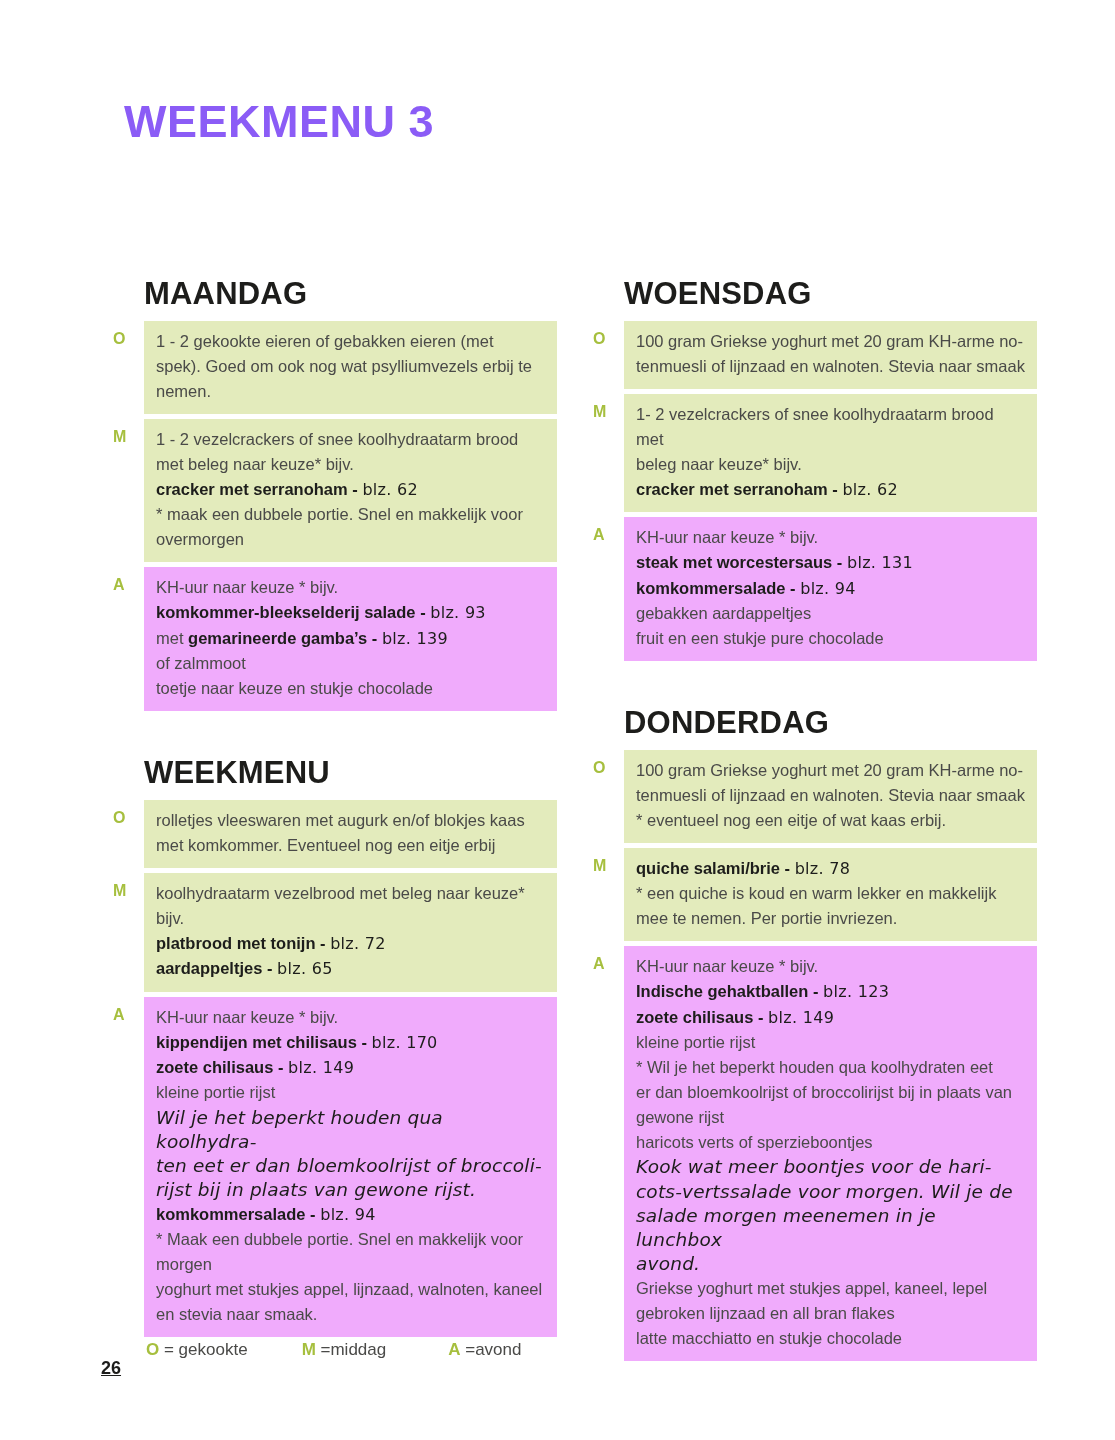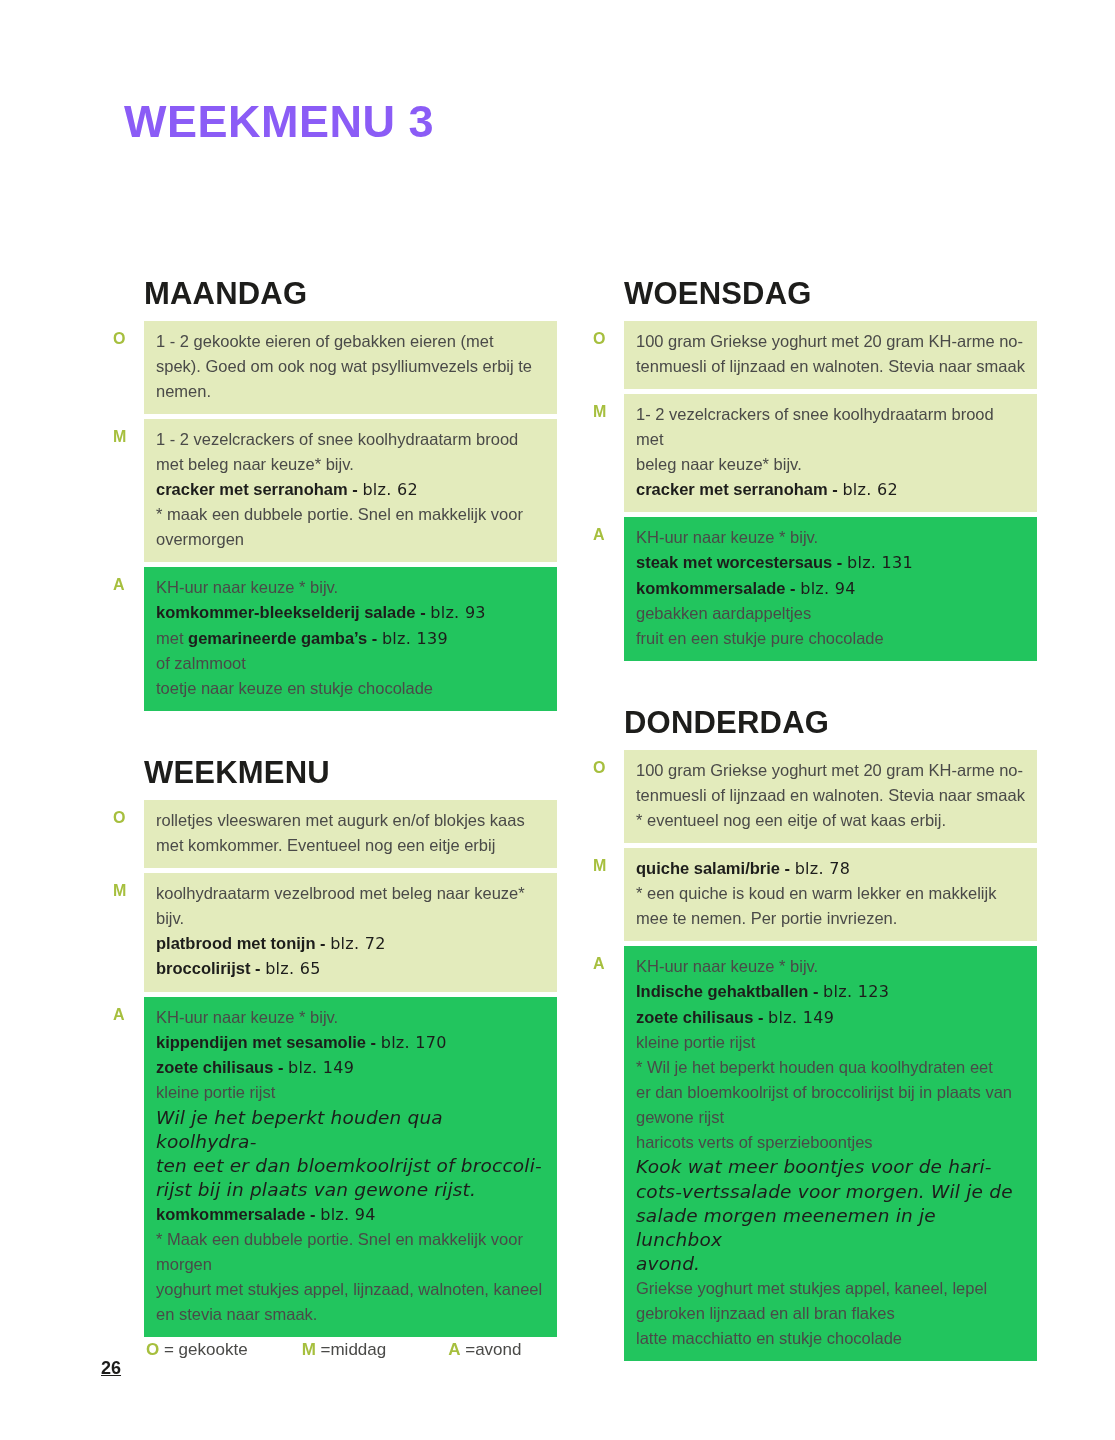--- a/index.html
+++ b/index.html
@@ -74,21 +74,21 @@
     line-height: 1;
   }
   .box {
     margin-left: 31px;
     padding: 8px 12px 10px 12px;
     font-size: 16.5px;
     line-height: 1.52;
     color: #4a4a48;
   }
   .box.green  { background: #e3ebbc; }
-  .box.orange { background: #22c55e; }
+  .box.orange { background: #f0abfc; }
 
   .box p { margin: 0; }
   .bold { font-weight: 700; color: #1d1d1b; }
   .hand {
     font-family: "DejaVu Sans", sans-serif;
     font-weight: 400;
     color: #1d1d1b;
     font-size: 16px;
     letter-spacing: 0.3px;
   }
@@ -181,29 +181,29 @@
           <p>met komkommer. Eventueel nog een eitje erbij</p>
         </div>
       </div>
 
       <div class="meal">
         <div class="marker">M</div>
         <div class="box green">
           <p>koolhydraatarm vezelbrood met beleg naar keuze*</p>
           <p>bijv.</p>
           <p><span class="bold">platbrood met tonijn -</span> <span class="hand">blz. 72</span></p>
-          <p><span class="bold">broccolirijst -</span> <span class="hand">blz. 65</span></p>
-        </div>
-      </div>
-
-      <div class="meal">
-        <div class="marker">A</div>
-        <div class="box orange">
-          <p>KH-uur naar keuze * bijv.</p>
-          <p><span class="bold">kippendijen met sesamolie -</span> <span class="hand">blz. 170</span></p>
+          <p><span class="bold">aardappeltjes -</span> <span class="hand">blz. 65</span></p>
+        </div>
+      </div>
+
+      <div class="meal">
+        <div class="marker">A</div>
+        <div class="box orange">
+          <p>KH-uur naar keuze * bijv.</p>
+          <p><span class="bold">kippendijen met chilisaus -</span> <span class="hand">blz. 170</span></p>
           <p><span class="bold">zoete chilisaus -</span> <span class="hand">blz. 149</span></p>
           <p>kleine portie rijst</p>
           <p class="handblock">Wil je het beperkt houden qua koolhydra-</p>
           <p class="handblock">ten eet er dan bloemkoolrijst of broccoli-</p>
           <p class="handblock">rijst bij in plaats van gewone rijst.</p>
           <p><span class="bold">komkommersalade -</span> <span class="hand">blz. 94</span></p>
           <p>* Maak een dubbele portie. Snel en makkelijk voor</p>
           <p>morgen</p>
           <p>yoghurt met stukjes appel, lijnzaad, walnoten, kaneel</p>
           <p>en stevia naar smaak.</p>

